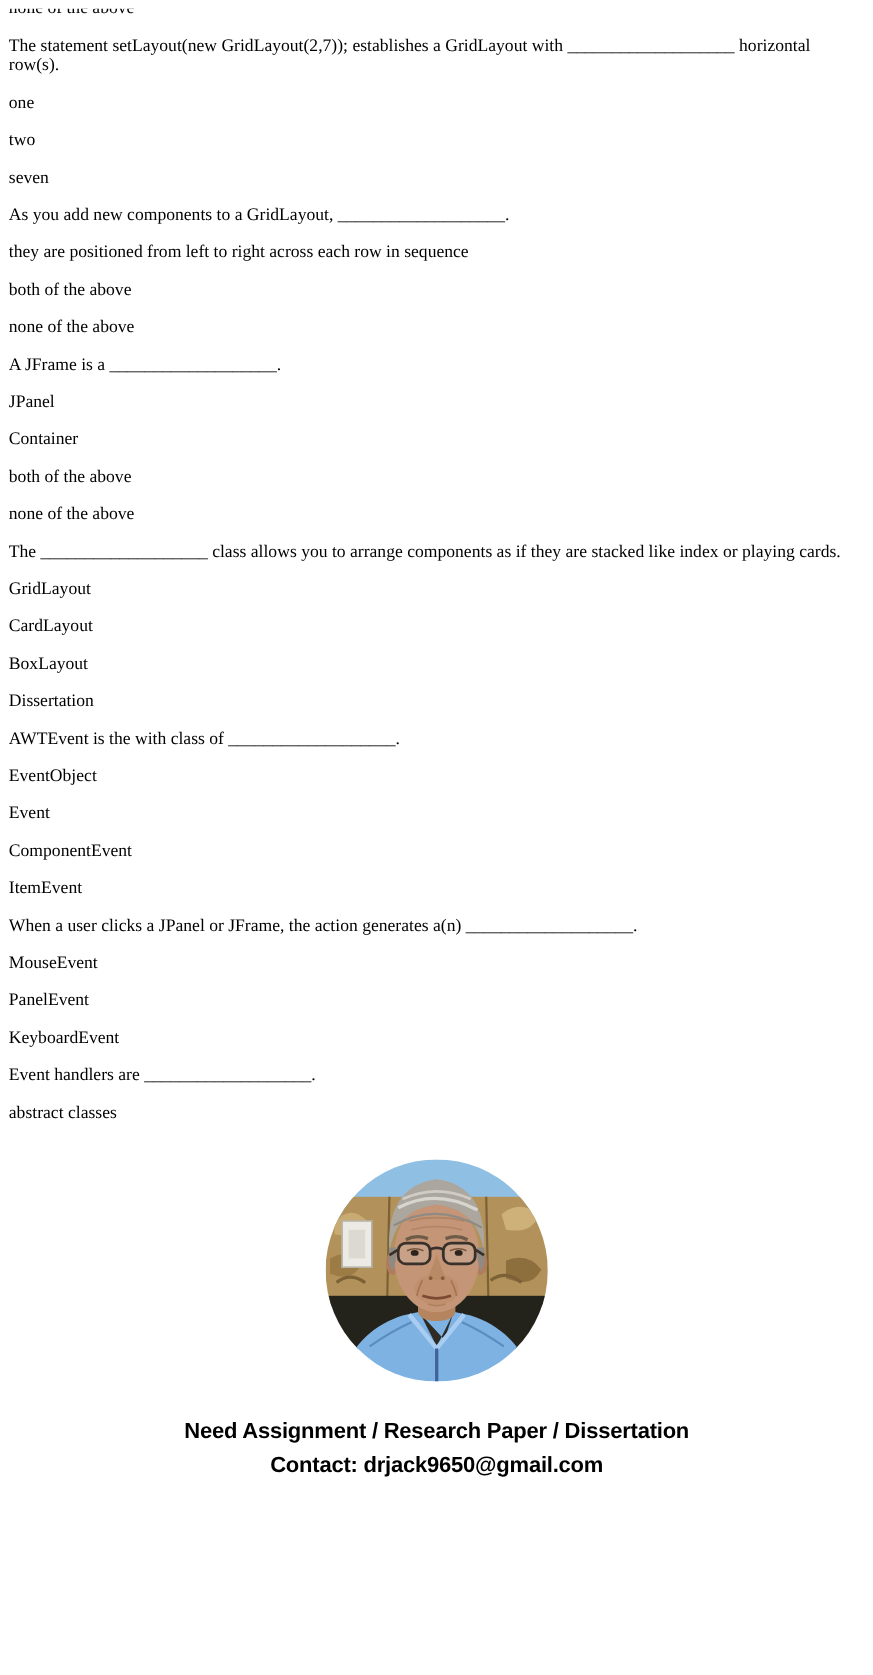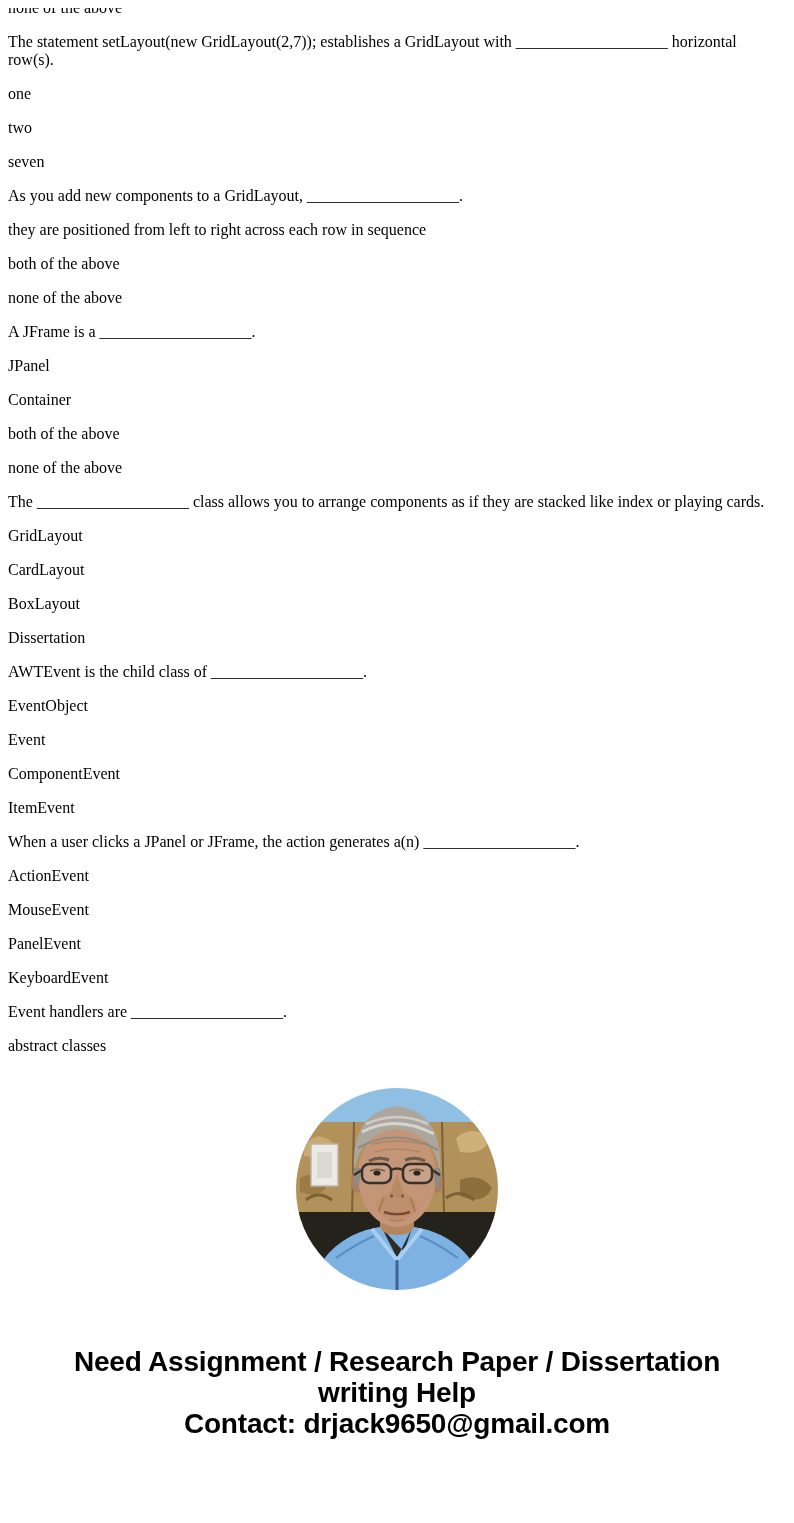--- a/index.html
+++ b/index.html
@@ -22,25 +22,25 @@
   }
   .avatar-wrap {
     margin-top: 33px;
     text-align: center;
   }
   .avatar-wrap svg {
     display: inline-block;
     vertical-align: top;
   }
   .footer-banner {
-    margin-top: 56px;
+    margin-top: 30px;
     text-align: center;
     font-family: "Liberation Sans", sans-serif;
     font-weight: bold;
-    font-size: 28px;
+    font-size: 20px;
     line-height: 31px;
     letter-spacing: -0.2px;
   }
 </style>
 </head>
 <body>
 
 <div>
   <p class="doc-par clipped-top">none of the above</p>
   <p class="doc-par">The statement setLayout(new GridLayout(2,7)); establishes a GridLayout with ___________________ horizontal row(s).</p>
@@ -54,27 +54,26 @@
   <p class="doc-par">A JFrame is a ___________________.</p>
   <p class="doc-par">JPanel</p>
   <p class="doc-par">Container</p>
   <p class="doc-par">both of the above</p>
   <p class="doc-par">none of the above</p>
   <p class="doc-par">The ___________________ class allows you to arrange components as if they are stacked like index or playing cards.</p>
   <p class="doc-par">GridLayout</p>
   <p class="doc-par">CardLayout</p>
   <p class="doc-par">BoxLayout</p>
   <p class="doc-par">Dissertation</p>
-  <p class="doc-par">AWTEvent is the child class of ___________________.</p>
+  <p class="doc-par">AWTEvent is the with class of ___________________.</p>
   <p class="doc-par">EventObject</p>
   <p class="doc-par">Event</p>
   <p class="doc-par">ComponentEvent</p>
   <p class="doc-par">ItemEvent</p>
   <p class="doc-par">When a user clicks a JPanel or JFrame, the action generates a(n) ___________________.</p>
-  <p class="doc-par">ActionEvent</p>
   <p class="doc-par">MouseEvent</p>
   <p class="doc-par">PanelEvent</p>
   <p class="doc-par">KeyboardEvent</p>
   <p class="doc-par">Event handlers are ___________________.</p>
   <p class="doc-par">abstract classes</p>
 
   <div class="avatar-wrap">
     <svg width="202" height="202" viewBox="0 0 202 202" aria-hidden="true">
       <defs>
         <clipPath id="avclip">
@@ -148,16 +147,15 @@
         <path d="M114,110 Q118,118 119,124" stroke="#a5734f" stroke-width="1.5" fill="none"></path>
 
         <path d="M88,124 Q101,128.5 114,124" stroke="#7c4a33" stroke-width="2.5" fill="none"></path>
         <path d="M93,131.5 Q101,134.5 109,131.5" stroke="#aa7a57" stroke-width="1.5" fill="none" opacity="0.75"></path>
       </g>
     </svg>
   </div>
 
   <div class="footer-banner">
     <div>Need Assignment / Research Paper / Dissertation</div>
-    <div>writing Help</div>
     <div>Contact: drjack9650@gmail.com</div>
   </div>
 </div>
 
 </body></html>

